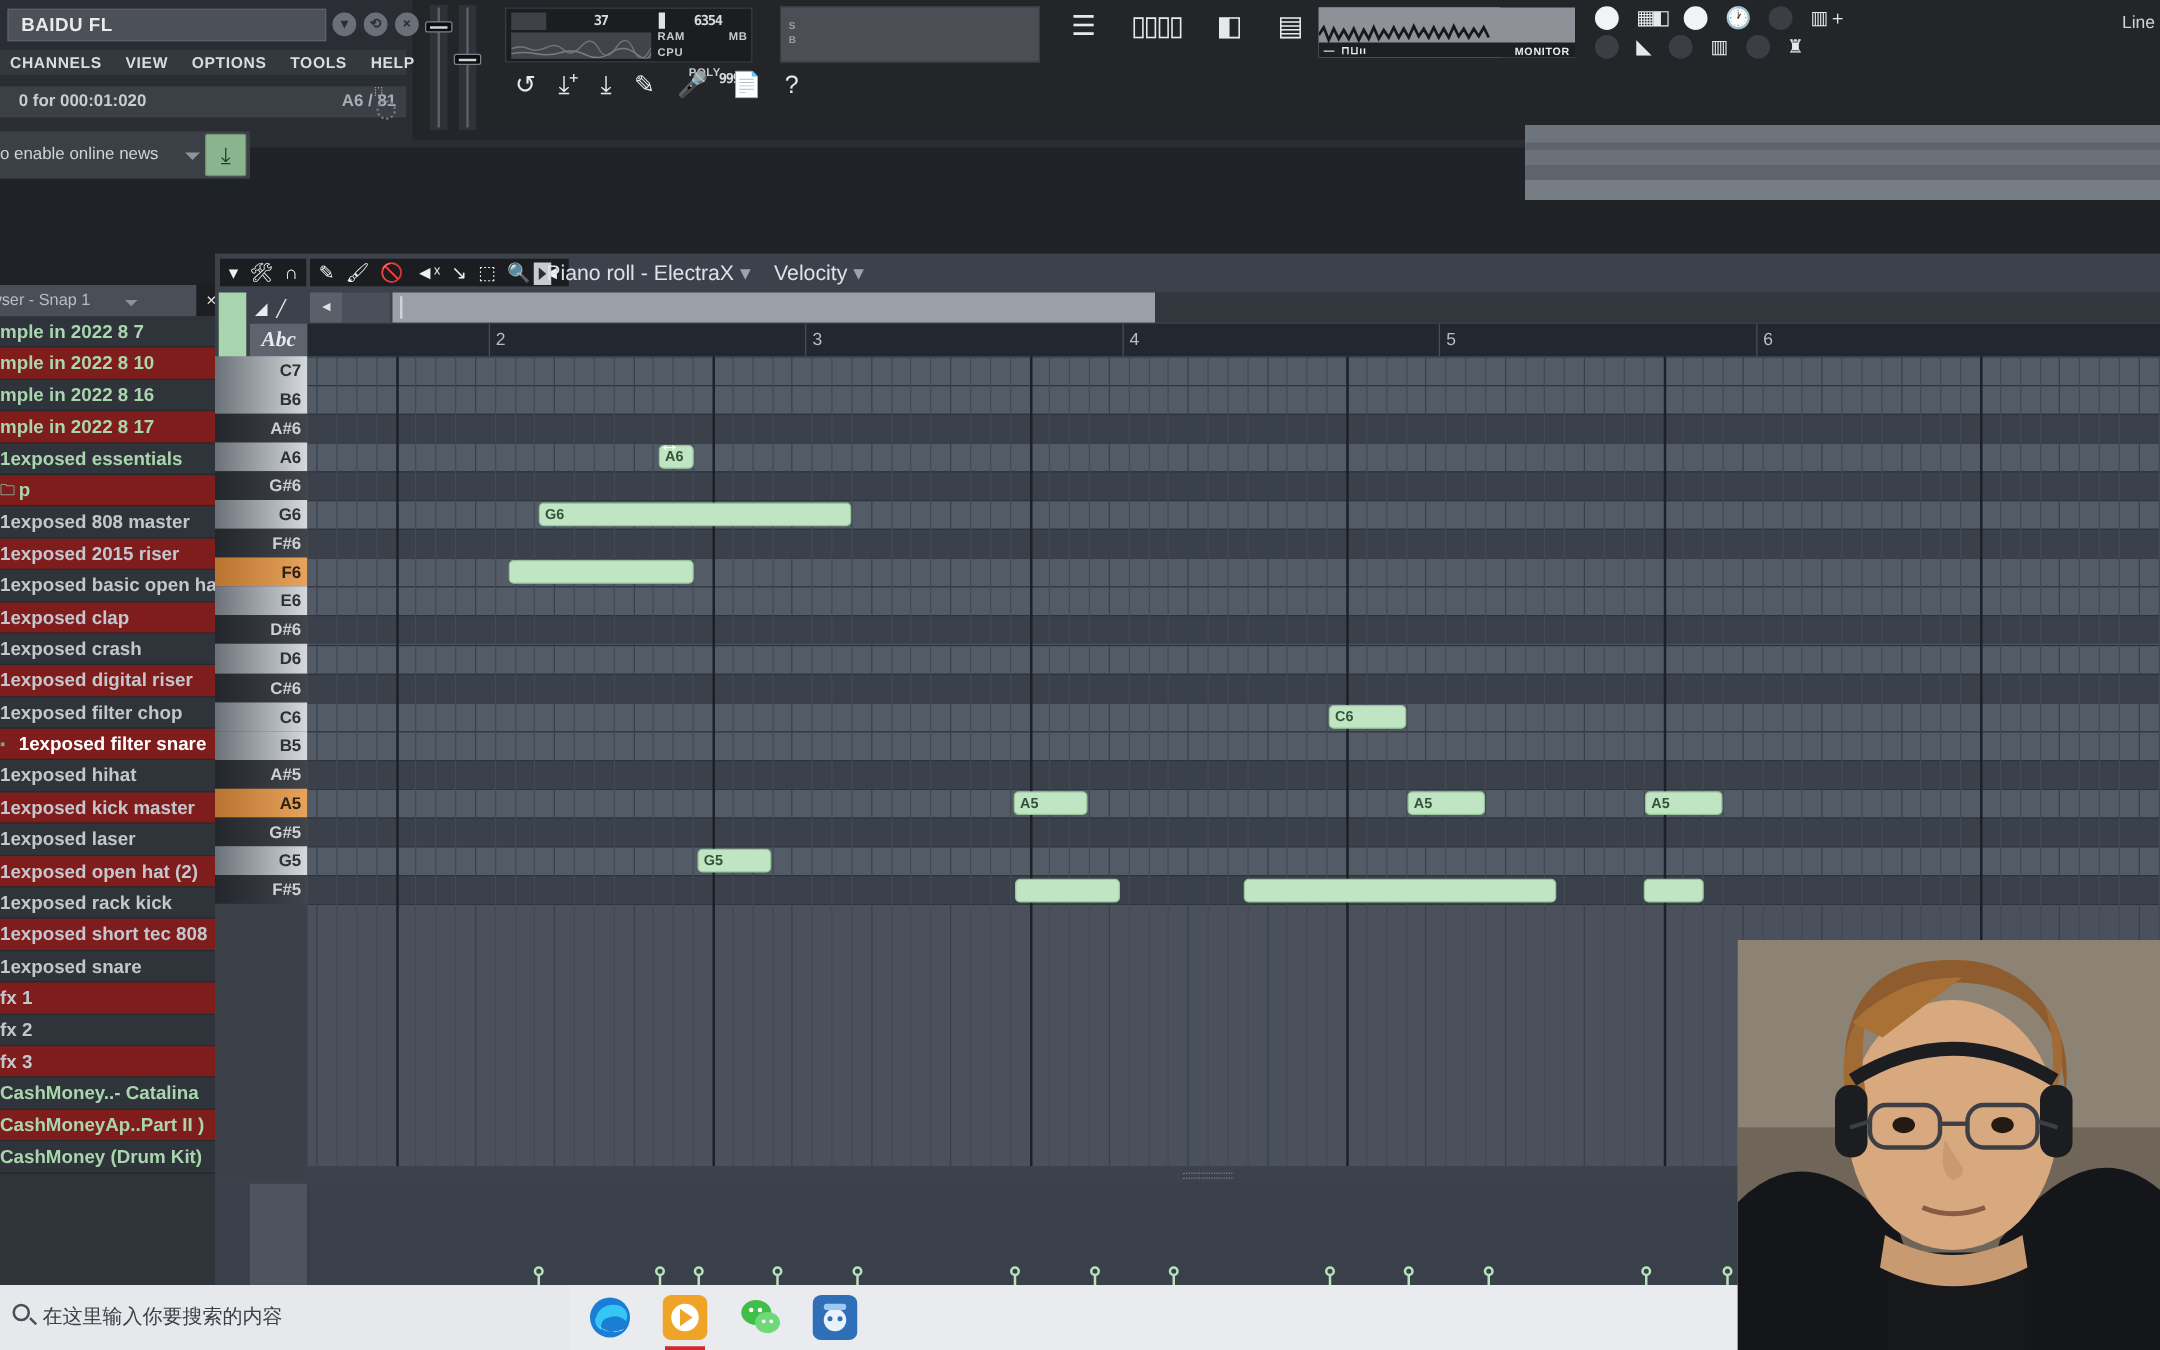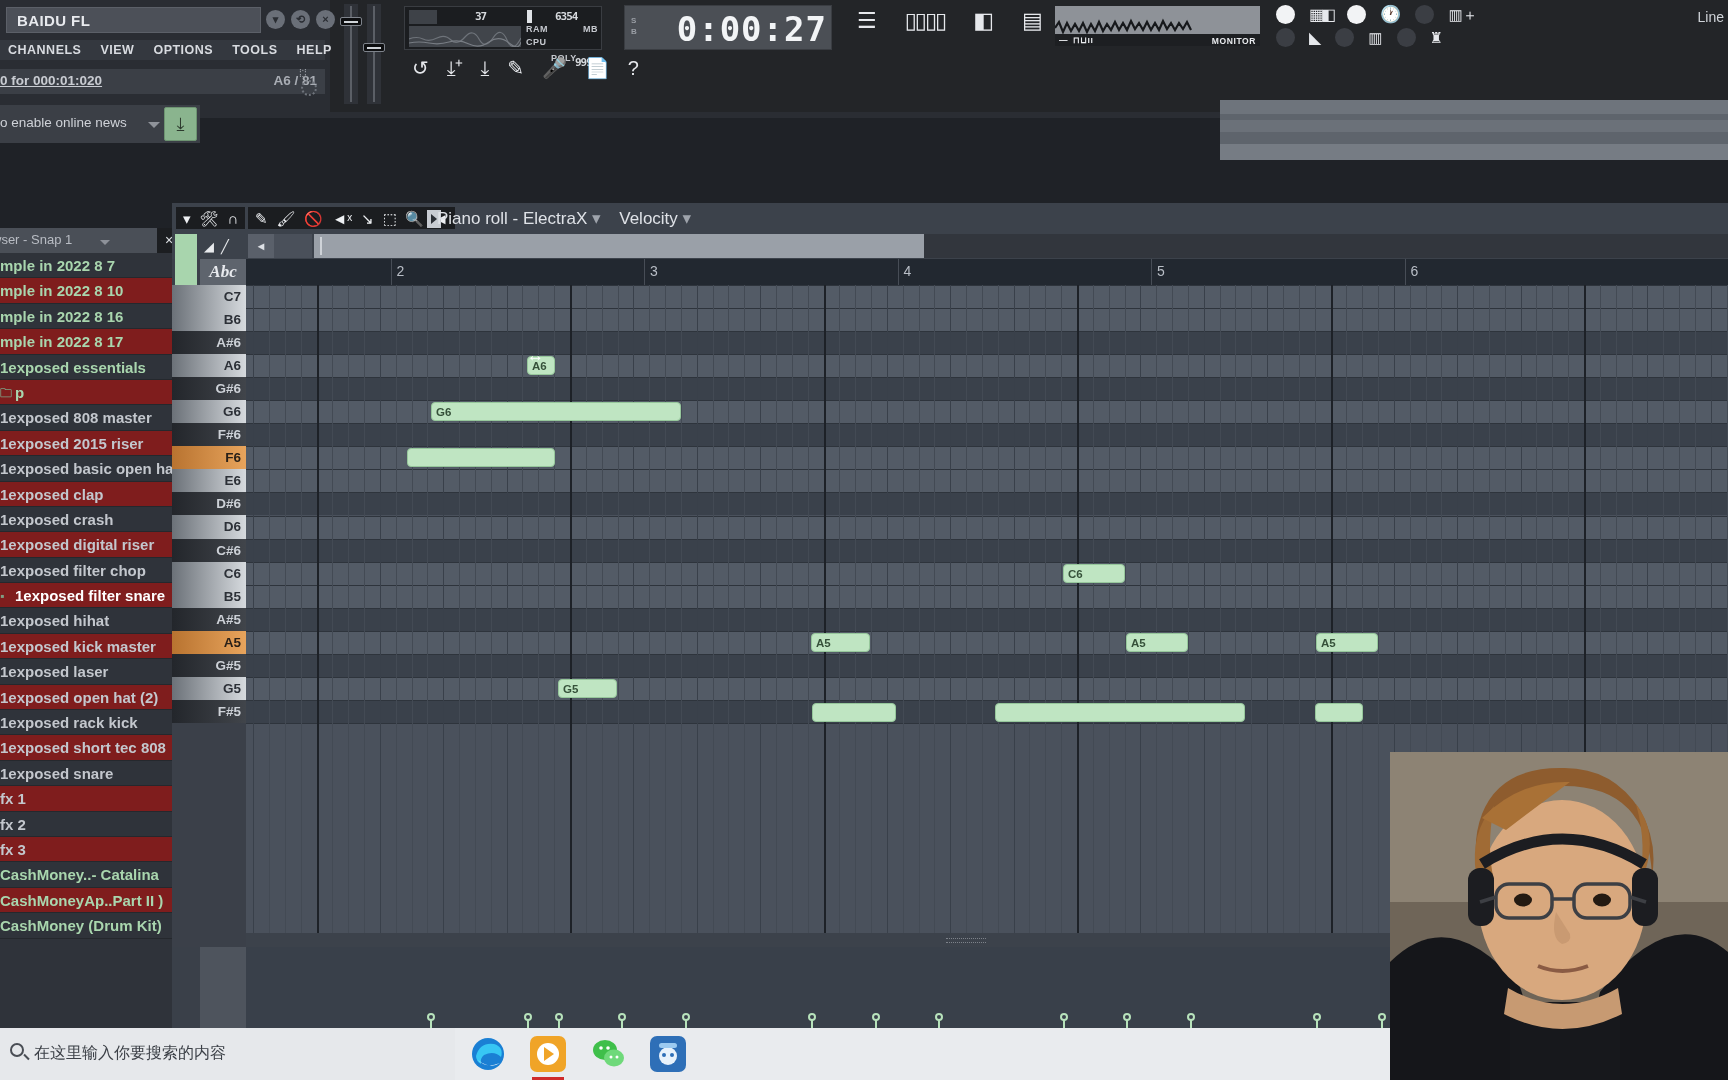--- a/index.html
+++ b/index.html
@@ -38,21 +38,21 @@
   }
   .menubar ul { list-style:none; display:flex; height:100%; align-items:center; padding-left:8px; }
   .menubar li {
     color:#d8dbe0; font-size:12.5px; font-weight:bold; letter-spacing:.5px;
     margin-right:19px; cursor:default;
   }
   .hintbar {
     position:absolute; left:0; top:69px; width:325px; height:25px;
     background:#3b3f46; color:#c9ccd2; font-size:13.5px; font-weight:bold;
   }
-  .hint-left { position:absolute; left:0px; top:4px;text-decoration:underline; }
+  .hint-left { position:absolute; left:15px; top:4px; }
   .hint-right { position:absolute; right:8px; top:4px; color:#a9adb4; }
 
   .newsbar {
     position:absolute; left:0; top:105px; width:200px; height:38px;
     background:#3b3f46;
   }
   .news-text {
     position:absolute; left:0; top:10px; color:#cfd2d8; font-size:13.5px;
   }
   .news-caret { position:absolute; left:148px; top:17px; width:0;height:0;
@@ -325,21 +325,20 @@
       <span class="lbl-tiny" style="position:absolute;left:121px;top:30px;">CPU</span>
       <span class="lbl-tiny" style="position:absolute;left:146px;top:46px;">POLY</span>
       <span class="lcd-num" style="position:absolute;left:170px;top:29px;margin-top:20px;">9993</span>
     </div>
 
     <div class="timepanel">
       <div class="time-sb">
         <div>S</div>
         <div>B</div>
       </div>
-      <div class="time-digits">0:00:27</div>
     </div>
 
     <div class="iconrow" style="left:412px;">
       <span class="ticon">↺</span>
       <span class="ticon">⤓⁺</span>
       <span class="ticon">⤓</span>
       <span class="ticon">✎</span>
       <span class="ticon">🎤</span>
       <span class="ticon">📄</span>
       <span class="ticon">?</span>

